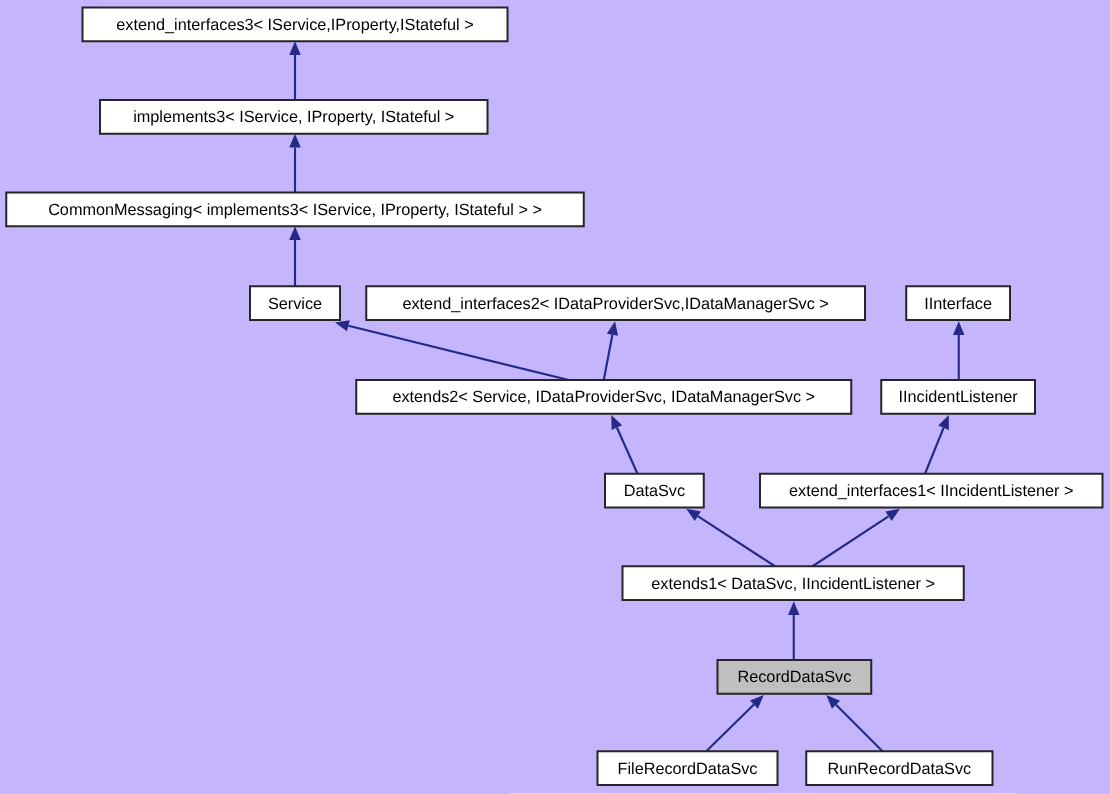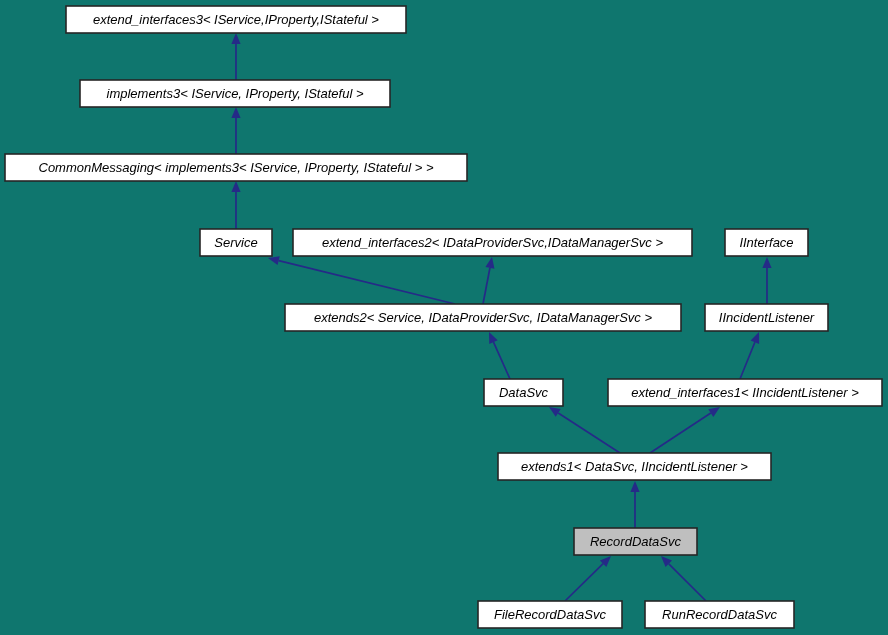--- a/index.html
+++ b/index.html
@@ -10,22 +10,21 @@
   body {
     width: 888px;
     height: 635px;
     font-family: "Liberation Sans", sans-serif;
     overflow: hidden;
   }
   #diagram-root {
     position: relative;
     width: 888px;
     height: 635px;
-    background: #0f766e;
-    font-style: italic;
+    background: #c4b5fd;
   }
   svg#uml-canvas {
     position: absolute;
     left: 0;
     top: 0;
     width: 888px;
     height: 635px;
     display: block;
   }
   .node-box {

